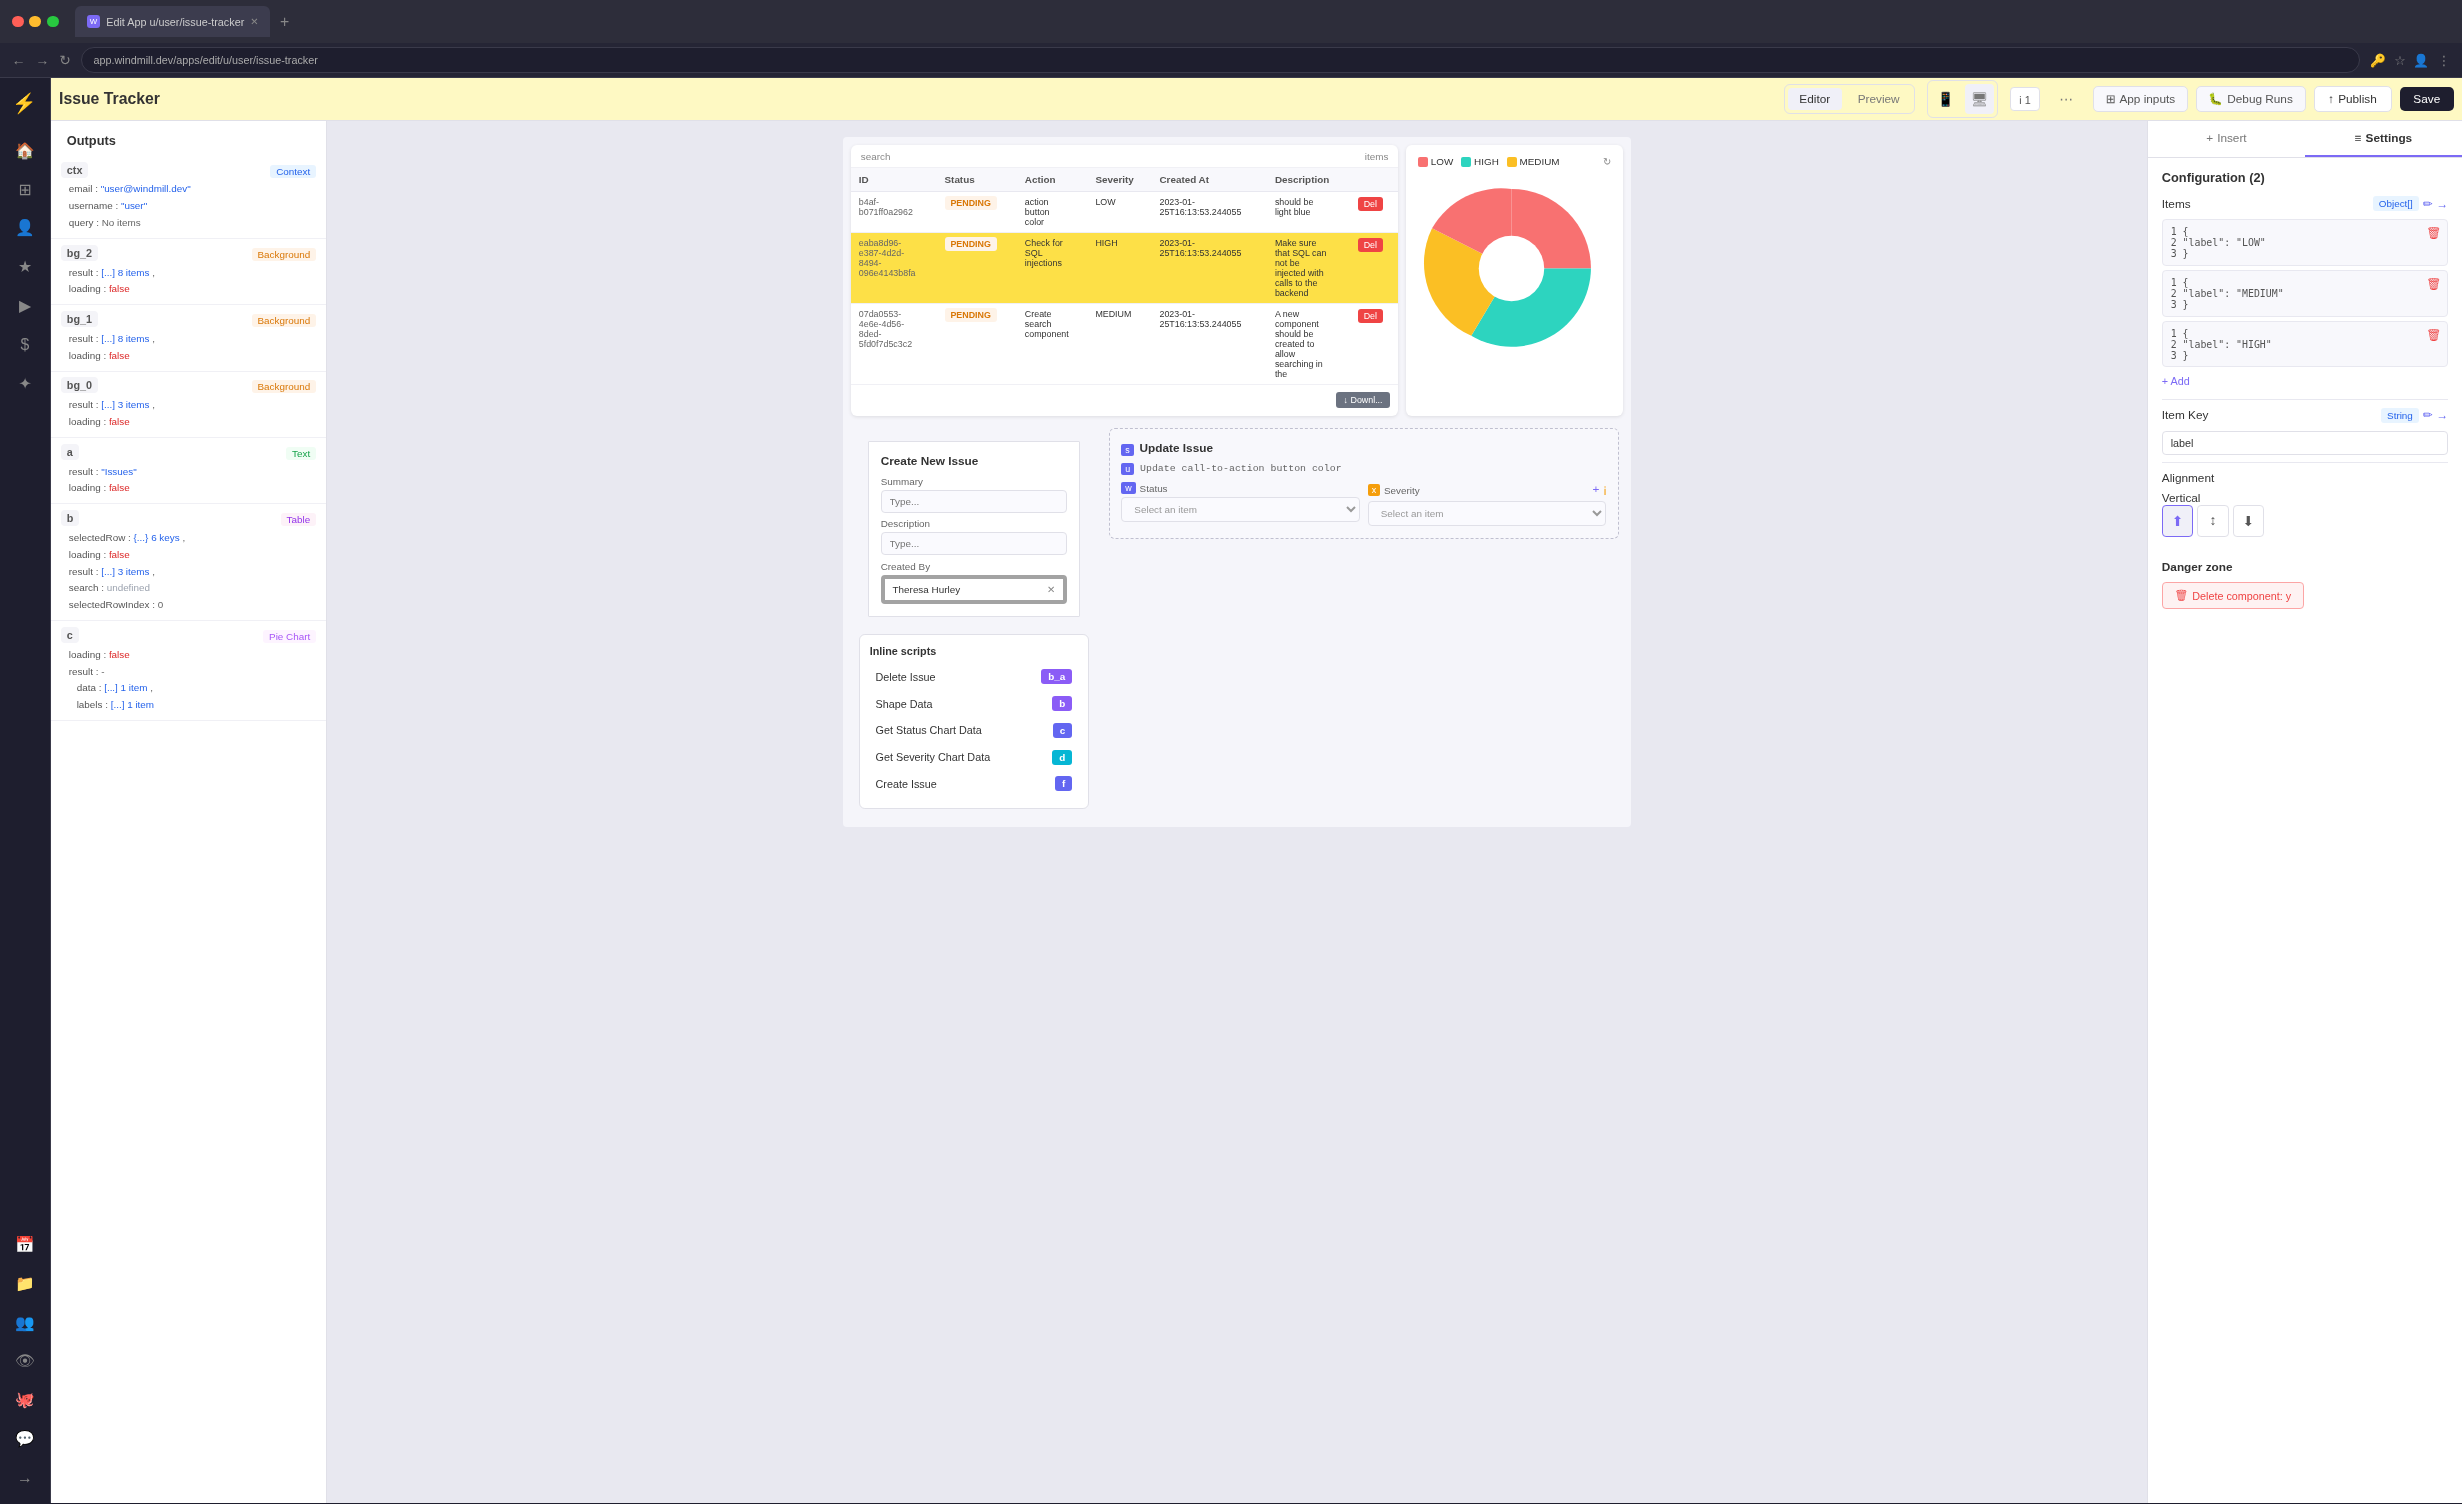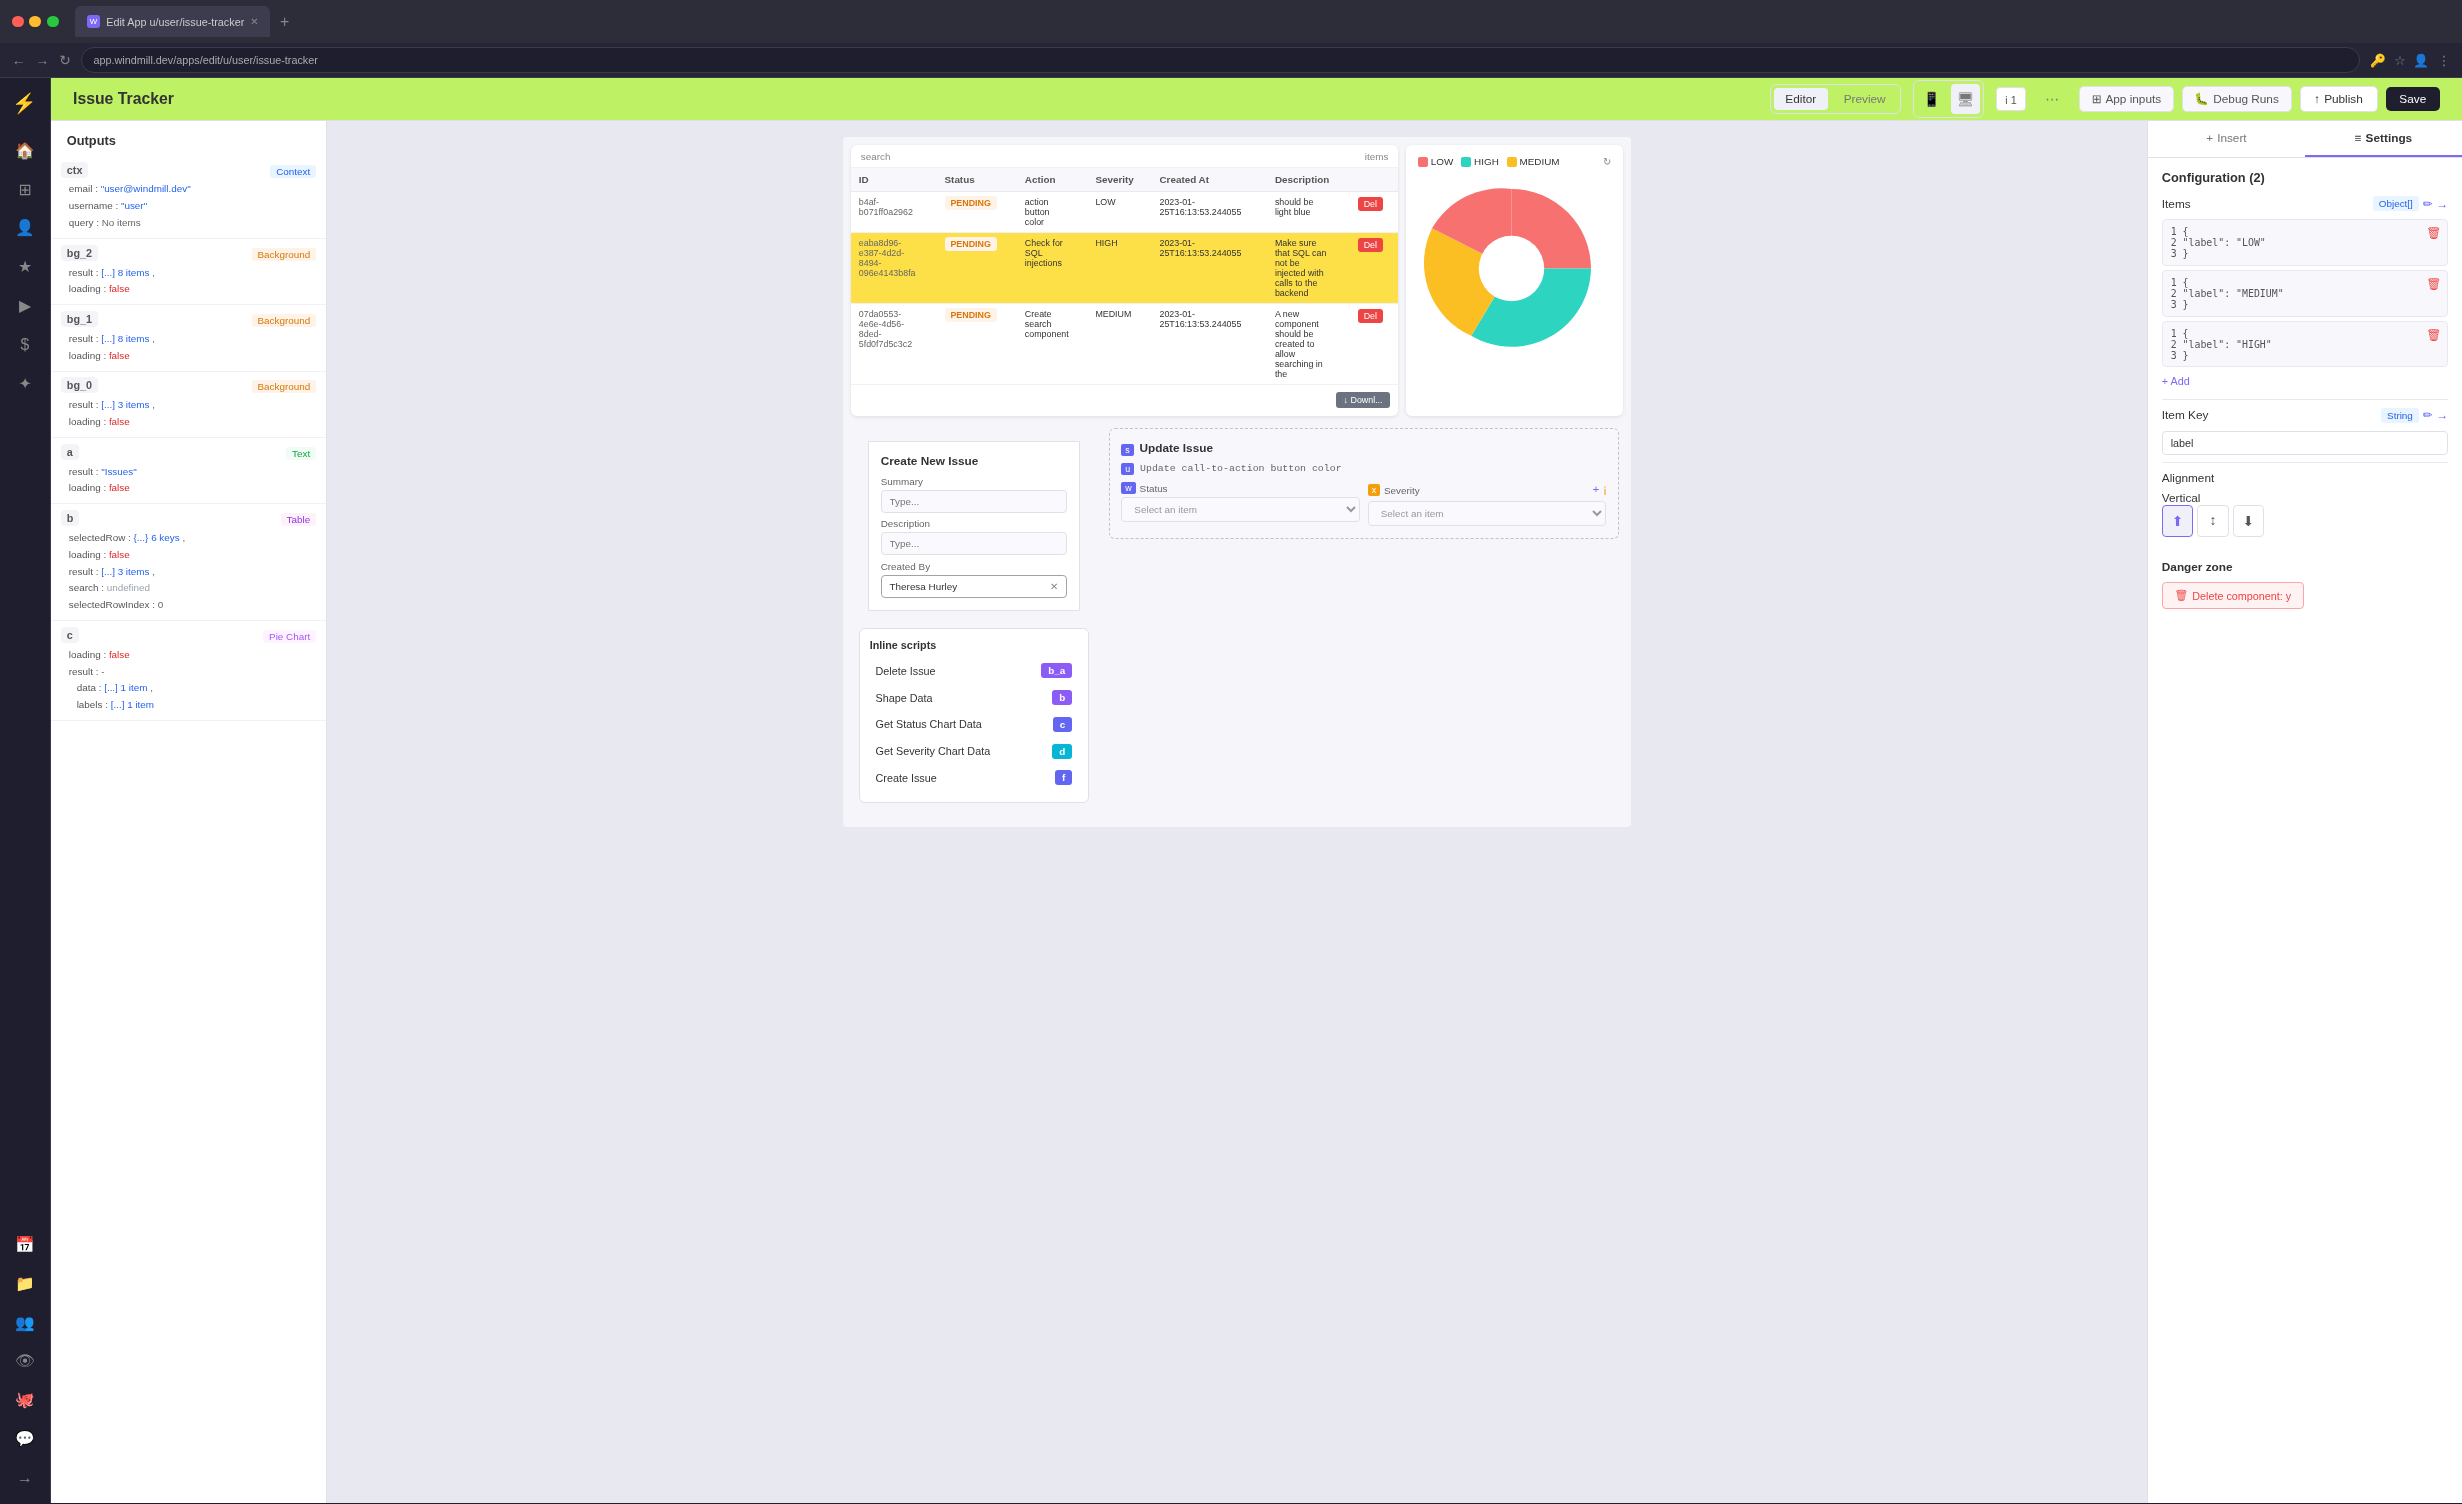--- a/index.html
+++ b/index.html
@@ -96,25 +96,25 @@
       color: #888;
       cursor: pointer;
       font-size: 15.8px;
       transition: background 0.15s;
     }
     .icon-btn.logo { color: #7c6af5; font-size: 19.7px; margin-bottom: 7.9px; }
     .sidebar-spacer { flex: 1; }
     
     
     .app-toolbar {
-      background: #bef264;
+      background: #fef9c3;
       height: 43px;
       display: flex;
       align-items: center;
-      padding: 0 22px;
+      padding: 0 8px;
       gap: 11.8px;
       border-bottom: 1px solid #e0e0e8;
       flex-shrink: 0;
     }
     .app-title-input {
       font-size: 15.8px;
       font-weight: 600;
       color: #333;
       border: none;
       background: transparent;
@@ -256,21 +256,21 @@
       width: 100%;
       border: 1px solid #e0e0e8;
       border-radius: 3.9px;
       padding: 4.9px 7.9px;
       font-size: 9.9px;
       color: #999;
       background: #fafafe;
     }
     .created-by-box {
       background: #fff;
-      border: 1px solid #a3a3a3;
+      border: 4px solid #a3a3a3;
       border-radius: 3.9px;
       padding: 4.9px 7.9px;
       font-size: 9.9px;
       color: #333;
       display: flex;
       align-items: center;
       justify-content: space-between;
     }
     
     

